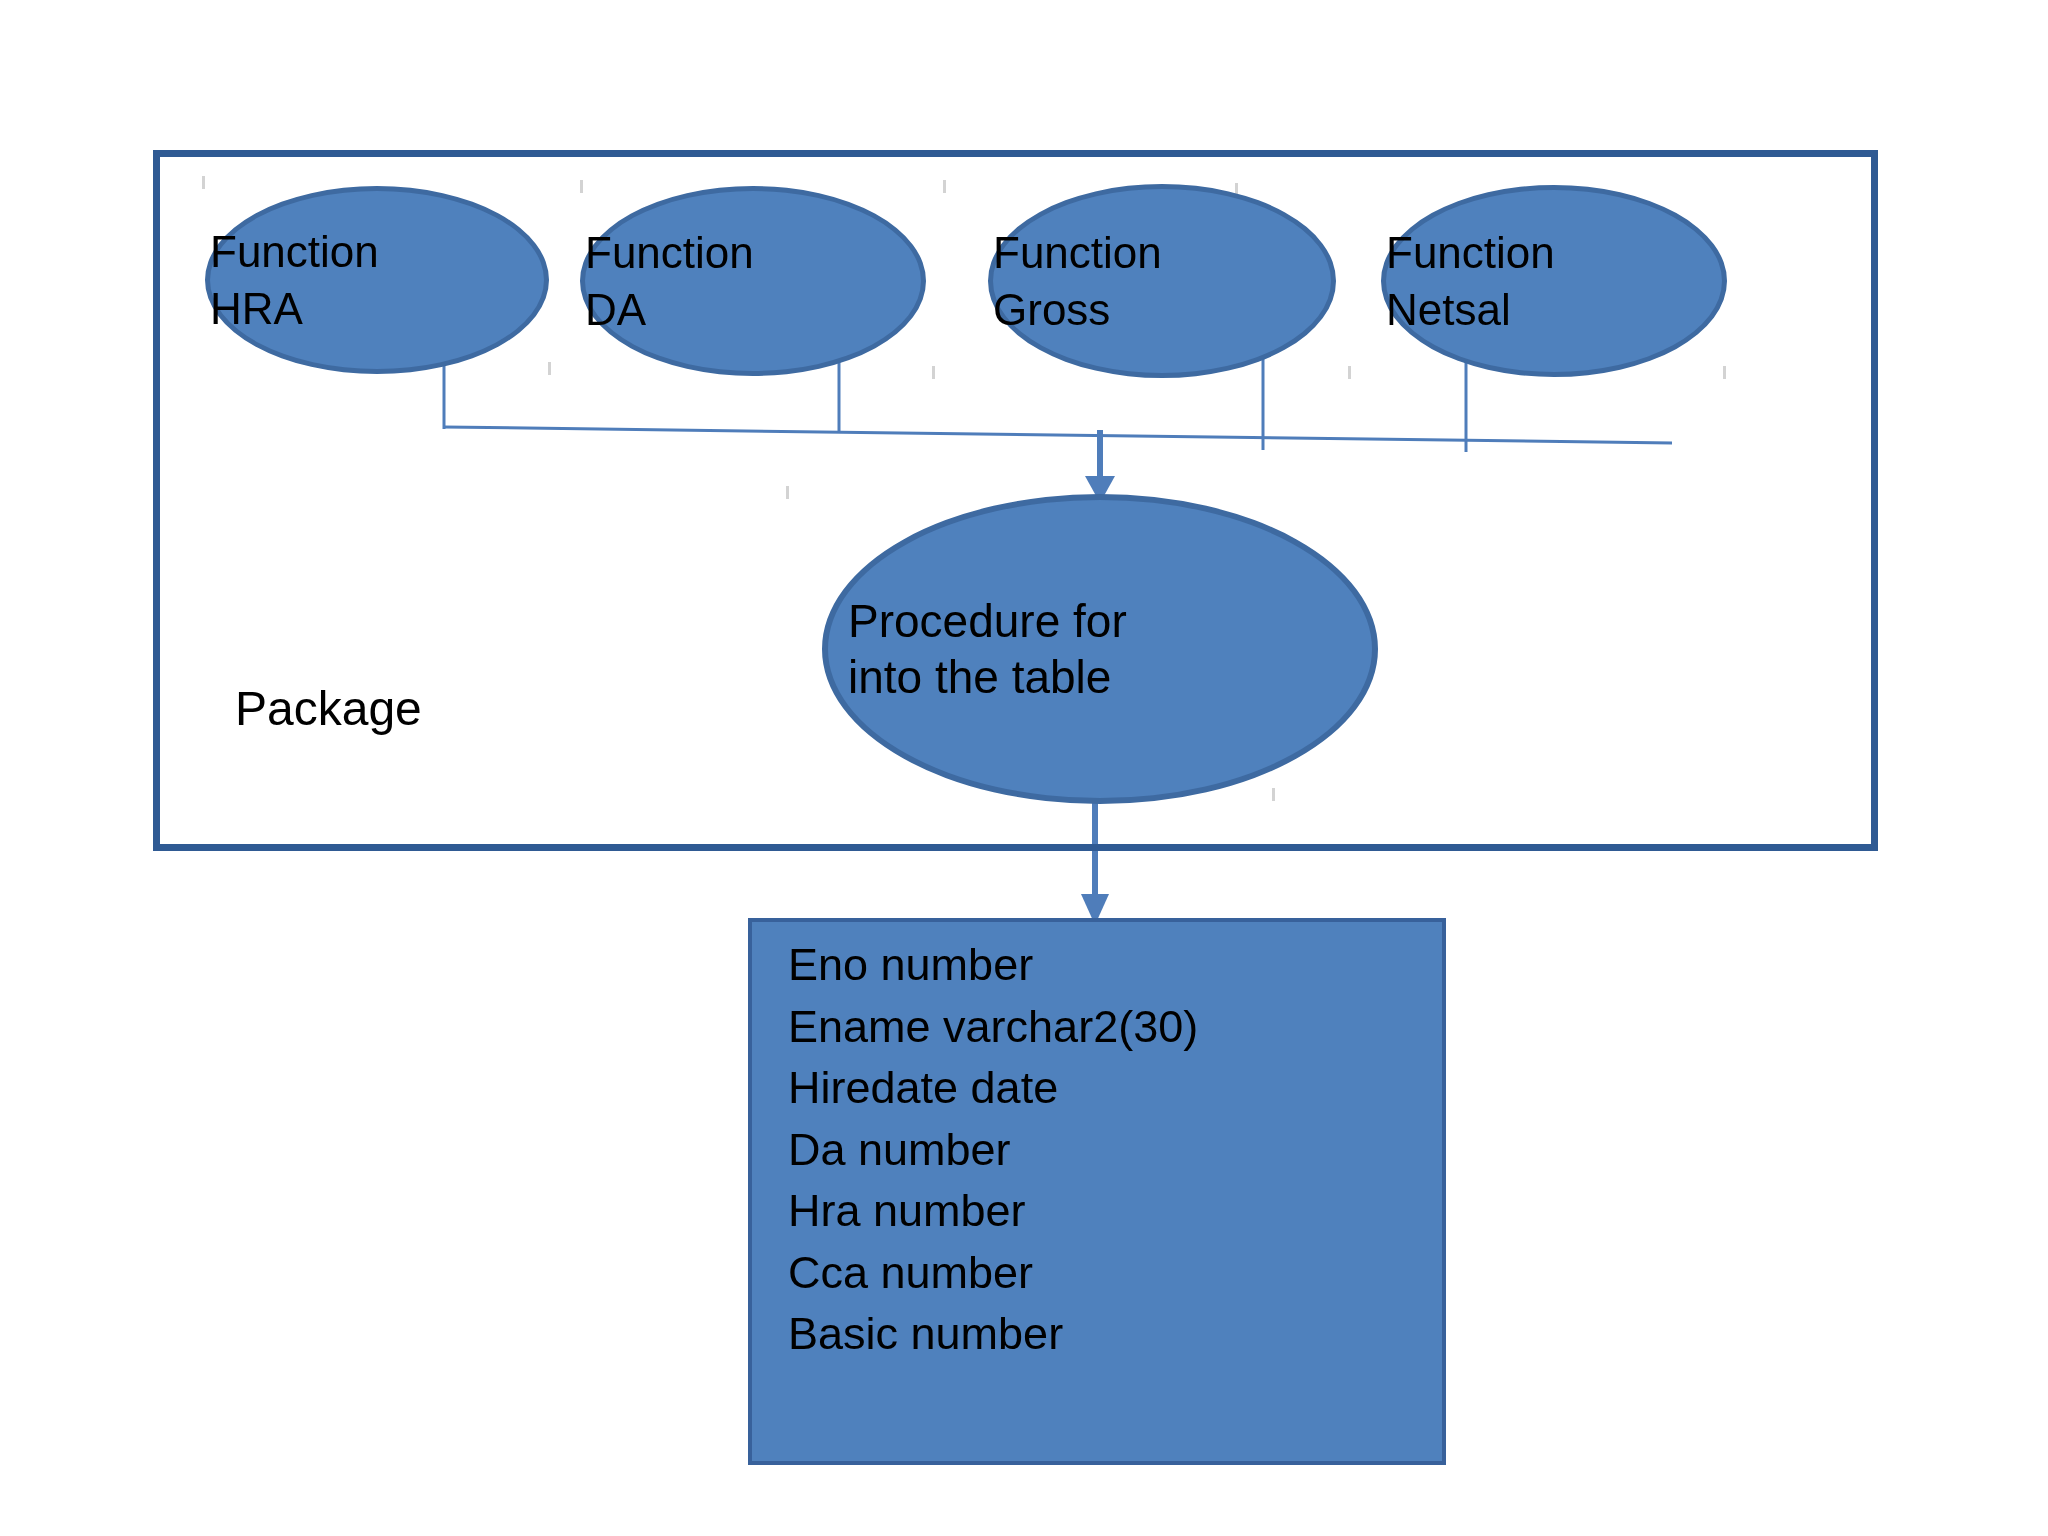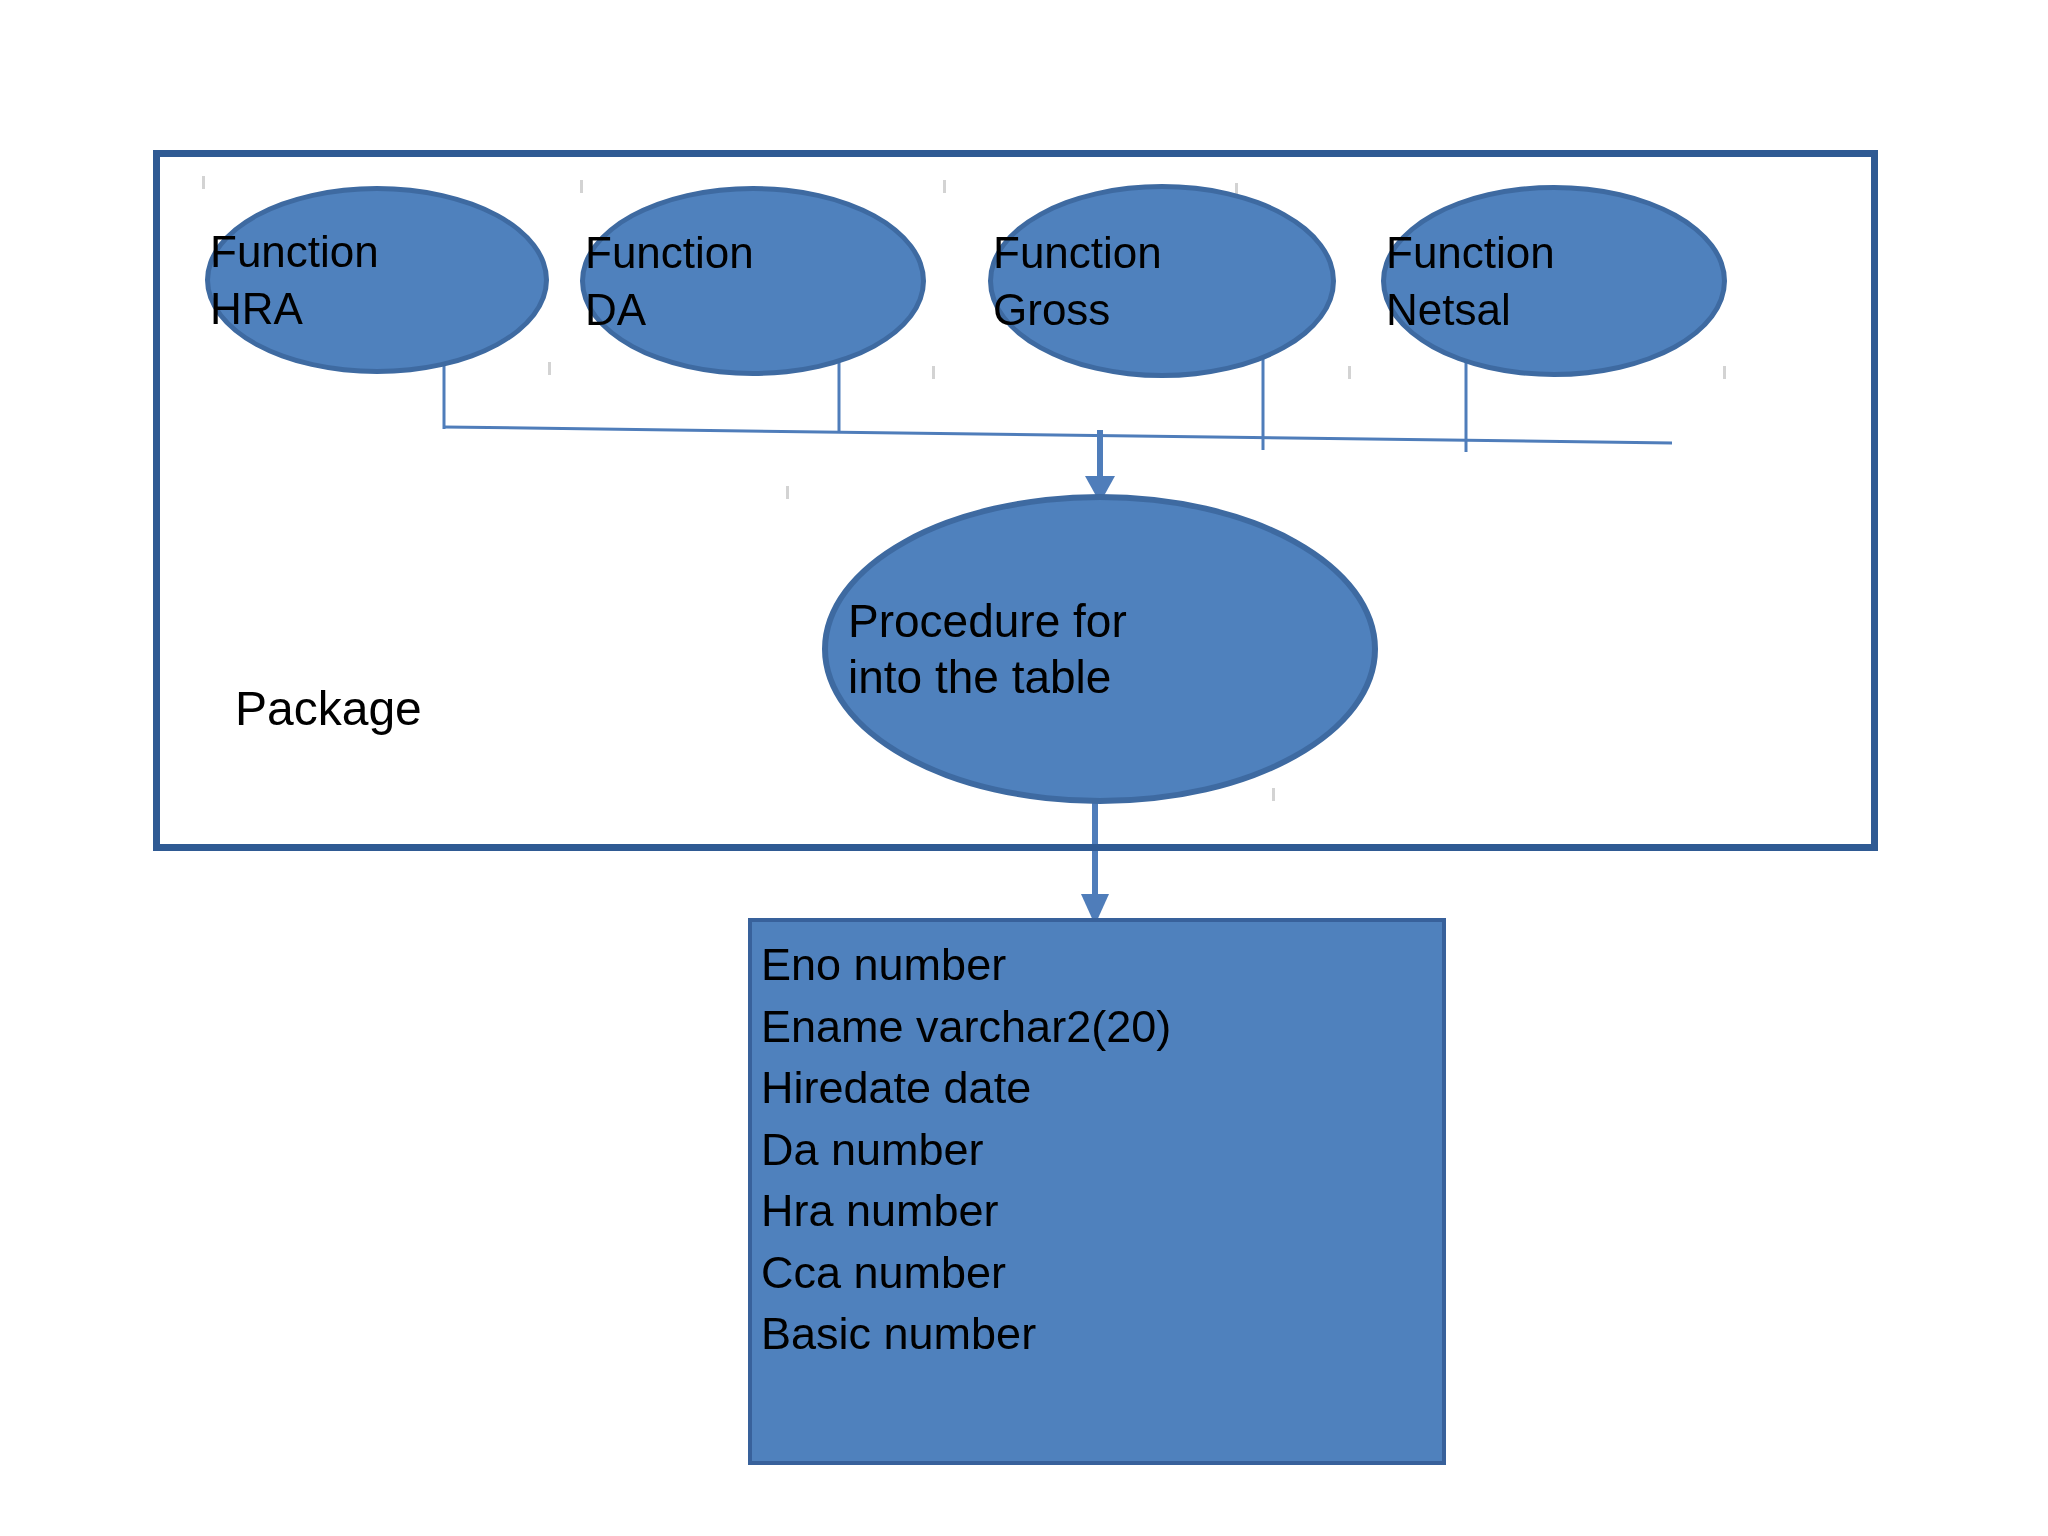--- a/index.html
+++ b/index.html
@@ -62,21 +62,21 @@
   }
   .table-box {
     position: absolute; left: 748px; top: 918px; width: 698px; height: 547px;
     background: var(--shape-fill);
     border: 4px solid var(--table-border);
     box-sizing: border-box;
     z-index: 3;
     overflow: visible;
   }
   .table-box .fields {
-    padding: 12px 0 0 9px;
+    padding: 12px 0 0 36px;
     font-size: 45px; line-height: 61.5px;
     white-space: nowrap;
   }
   .tick {
     position: absolute; width: 3px; height: 13px;
     background: #c4c4c4; opacity: 0.75;
     z-index: 1;
   }
 </style>
 </head>
@@ -130,21 +130,21 @@
   <div class="ellipse el-proc">
     <div class="proc-lines">
       <div>Procedure for</div>
       <div>into the table</div>
     </div>
   </div>
 
   <div class="table-box">
     <div class="fields">
       <div>Eno number</div>
-      <div>Ename varchar2(20)</div>
+      <div>Ename varchar2(30)</div>
       <div>Hiredate date</div>
       <div>Da number</div>
       <div>Hra number</div>
       <div>Cca number</div>
       <div>Basic number</div>
     </div>
   </div>
 
 </div>
 

